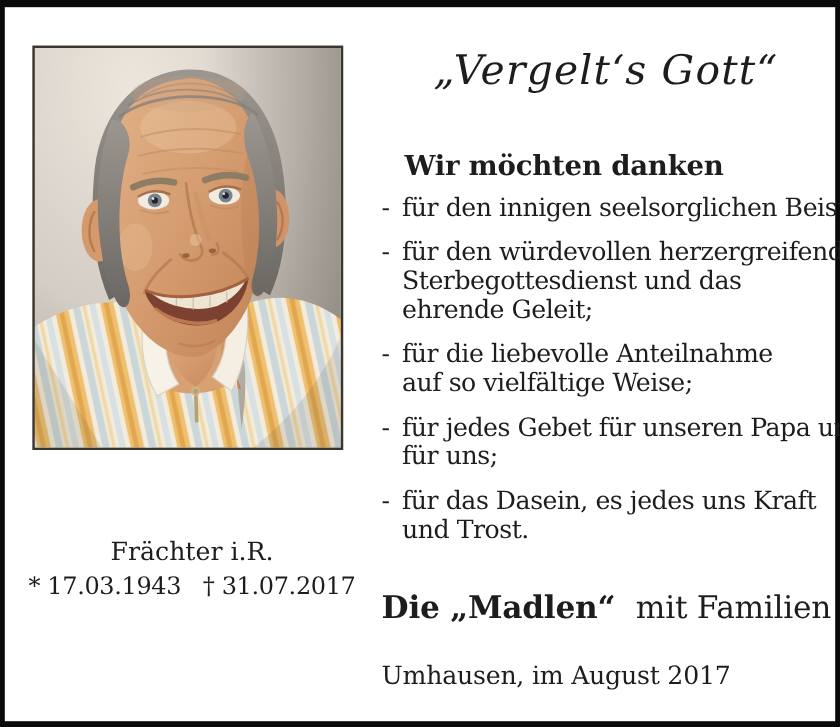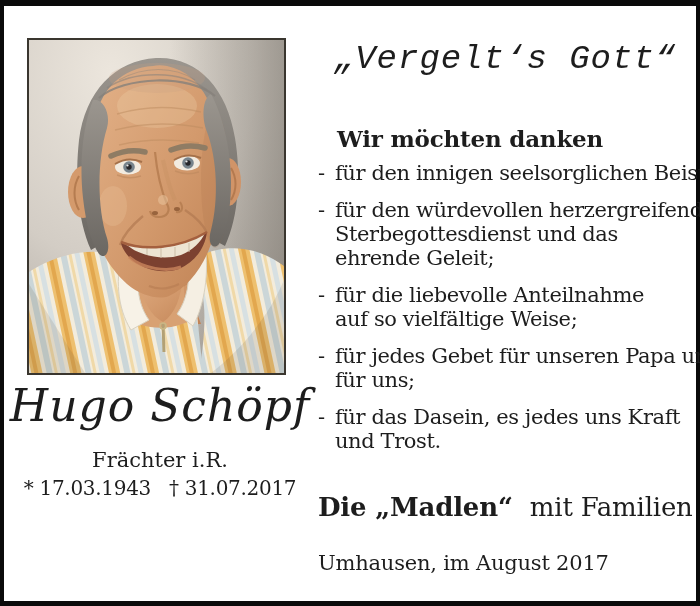--- a/index.html
+++ b/index.html
@@ -14,21 +14,21 @@
   .name{position:absolute;left:0;top:372px;width:312px;text-align:center;
         font-size:44px;line-height:56px;font-style:italic;letter-spacing:1px;}
   .occupation{position:absolute;left:0;top:441px;width:312px;text-align:center;
         font-size:21px;line-height:26px;}
   .dates{position:absolute;left:0;top:469px;width:312px;display:flex;
         justify-content:center;gap:18px;font-size:20px;line-height:26px;letter-spacing:-0.3px;}
 
   
   .right-col{position:absolute;left:314px;top:0;width:374px;height:100%;}
   .quote{position:absolute;left:0;top:24px;width:100%;text-align:center;
-        font-size:34px;line-height:58px;font-style:italic;letter-spacing:1px;font-family:Liberation Mono, monospace;}
+        font-size:34px;line-height:58px;font-style:italic;letter-spacing:1px;}
   .thanks-heading{position:absolute;left:0;top:118px;font-weight:bold;
         font-size:23px;line-height:30px;letter-spacing:-0.2px;white-space:nowrap;margin-left:19px;}
   .thanks-list{position:absolute;left:0;top:155px;width:100%;}
   .thanks-item{display:flex;align-items:flex-start;margin-bottom:13px;
         font-size:21px;line-height:24px;letter-spacing:-0.4px;}
   .bullet{flex:0 0 17px;}
   .item-lines{flex:1;}
   .item-lines div{white-space:nowrap;}
   .signoff-family{position:absolute;left:0;top:486px;font-size:26px;line-height:30px;
         white-space:nowrap;letter-spacing:-0.2px;}
@@ -162,21 +162,20 @@
           <line x1="160" y1="203" x2="160" y2="212"></line>
         </g>
         <path d="M 92,202 C 114,211 150,209 178,192" stroke="#a4603f" stroke-width="2.5" fill="none"></path>
         <path d="M 100,217 C 114,229 138,232 152,227" stroke="#c9845c" stroke-width="3" opacity="0.8" fill="none"></path>
         <path d="M 120,246 Q 134,252 150,244" stroke="#b57c52" stroke-width="2" opacity="0.6" fill="none"></path>
 
         <path d="M 255,240 L 255,333 L 182,333 C 212,310 240,276 255,240 Z" fill="#46403a" opacity="0.12"></path>
       </svg>
     </div>
 
-    <div class="name">Hugo Schöpf</div>
     <div class="occupation">Frächter i.R.</div>
     <div class="dates">
       <span>* 17.03.1943</span>
       <span>† 31.07.2017</span>
     </div>
 
     <div class="right-col">
       <div class="quote">„Vergelt‘s Gott“</div>
       <div class="thanks-heading">Wir möchten danken</div>
 

